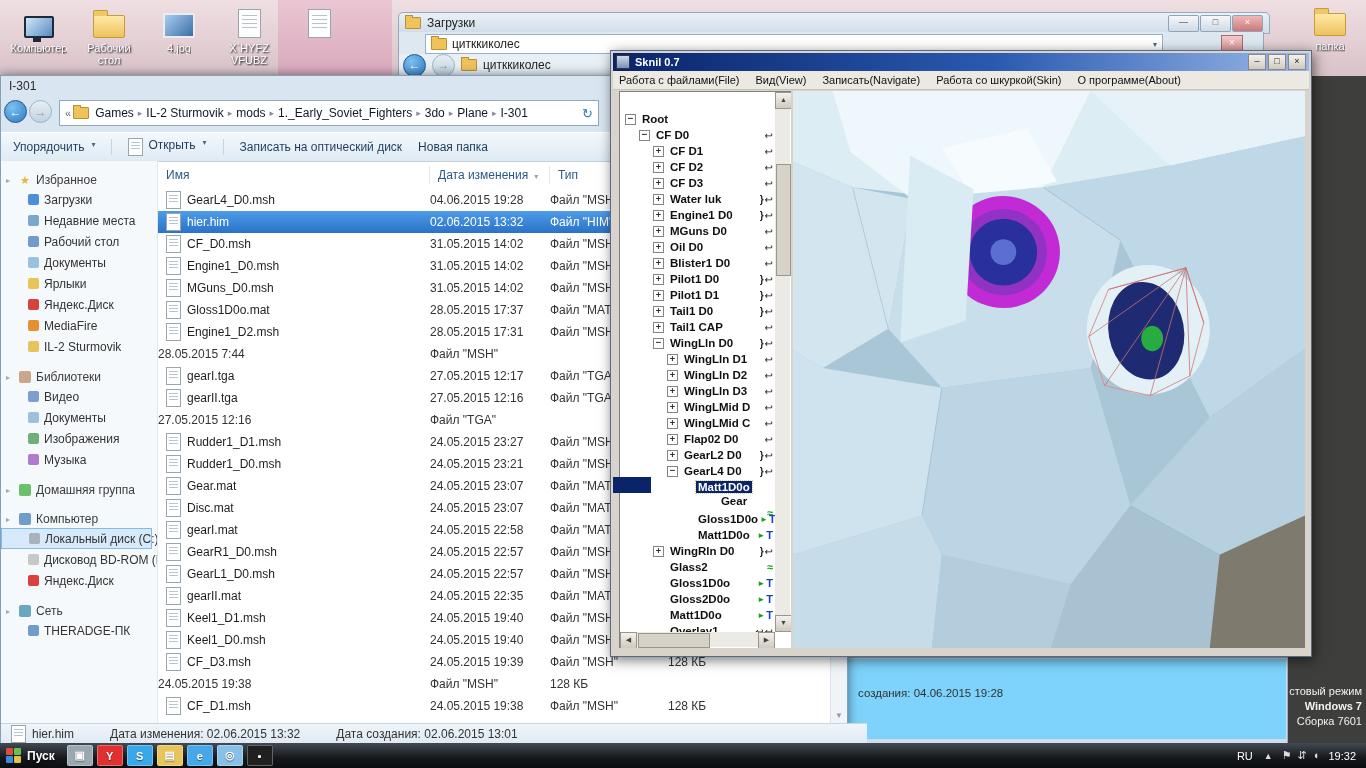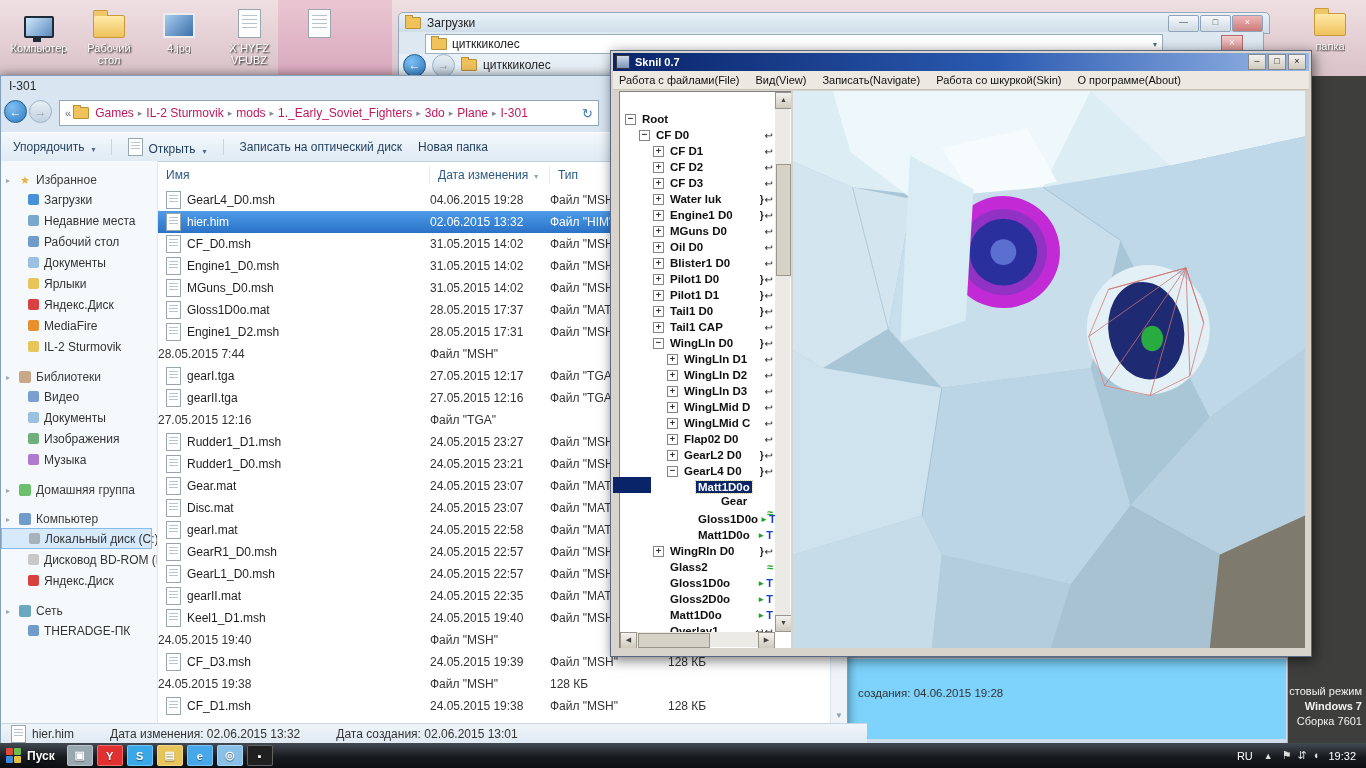--- a/index.html
+++ b/index.html
@@ -54,29 +54,29 @@
 
 #explorer{left:0;top:75px;width:846px;height:668px;background:#d9e6f2;border:1px solid #84a0b8;
   box-shadow:0 0 10px rgba(0,0,0,.5);z-index:2}
 .exp-title{position:absolute;left:8px;top:3px;font-size:12px;color:#2a2a2a}
 .exp-addr{position:absolute;left:0;top:20px;width:100%;height:34px}
 .exp-addr .navcirc{position:absolute;top:4px}
 .exp-addr .back{left:3px}
 .exp-addr .fwd{left:28px}
 .bcbar{position:absolute;left:58px;top:4px;width:528px;height:24px;background:#fff;border:1px solid #8fa8bc;
   display:flex;align-items:center;padding:0 5px;gap:2px;overflow:hidden}
-.bcseg{padding:0 4px;color:#be185d;white-space:nowrap;cursor:default}
+.bcseg{padding:0 4px;color:#0f172a;white-space:nowrap;cursor:default}
 .bcsep{color:#889;font-size:9px}
 .bc-ovf{color:#667;font-size:11px}
 .bc-refresh{margin-left:auto;color:#3a78b8;font-size:13px}
 .exp-toolbar{position:absolute;left:0;top:56px;width:100%;height:28px;background:linear-gradient(#f3f8fc,#dfeaf4);
   border-top:1px solid #fff;border-bottom:1px solid #c2d0dc;display:flex;align-items:center;gap:16px;padding:0 12px;color:#1e3c5a}
 .caret{font-size:8px;color:#4a6a88;margin-left:2px}
 .tbsep{width:1px;height:16px;background:#c8d4de}
-.tbitem{display:flex;align-items:flex-end;gap:5px}
+.tbitem{display:flex;align-items:flex-start;gap:5px}
 .exp-side{position:absolute;left:0;top:85px;width:156px;bottom:20px;background:#f6f9fc;border-right:1px solid #e0e8ef;overflow:hidden;padding-top:10px}
 .side-sec{margin-bottom:11px}
 .side-h{display:flex;align-items:center;gap:5px;padding:2px 2px 2px 5px;color:#3c3c3c;white-space:nowrap}
 .side-tri{color:#98a8b4;font-size:8px;width:8px;flex:none}
 .shic{width:12px;height:12px;flex:none;border-radius:2px;font-size:11px;line-height:12px;color:#e8b43a;text-align:center}
 .hic-favorites{background:transparent}
 .hic-libraries{background:#c8a888}
 .hic-homegroup{background:#6cc06c}
 .hic-computer{background:#6f9ccb}
 .hic-network{background:#6aa8c0}
@@ -555,20 +555,24 @@
         <div class="frow">
           <div class="nm">
             <span class="fico"></span>
             <span>Keel1_D1.msh</span>
           </div>
           <div class="dt">24.05.2015 19:40</div>
           <div class="tp">Файл "MSH"</div>
           <div class="sz"></div>
         </div>
         <div class="frow">
+          <div class="nm">
+            <span class="fico"></span>
+            <span>Keel1_D0.msh</span>
+          </div>
           <div class="dt">24.05.2015 19:40</div>
           <div class="tp">Файл "MSH"</div>
           <div class="sz"></div>
         </div>
         <div class="frow">
           <div class="nm">
             <span class="fico"></span>
             <span>CF_D3.msh</span>
           </div>
           <div class="dt">24.05.2015 19:39</div>

